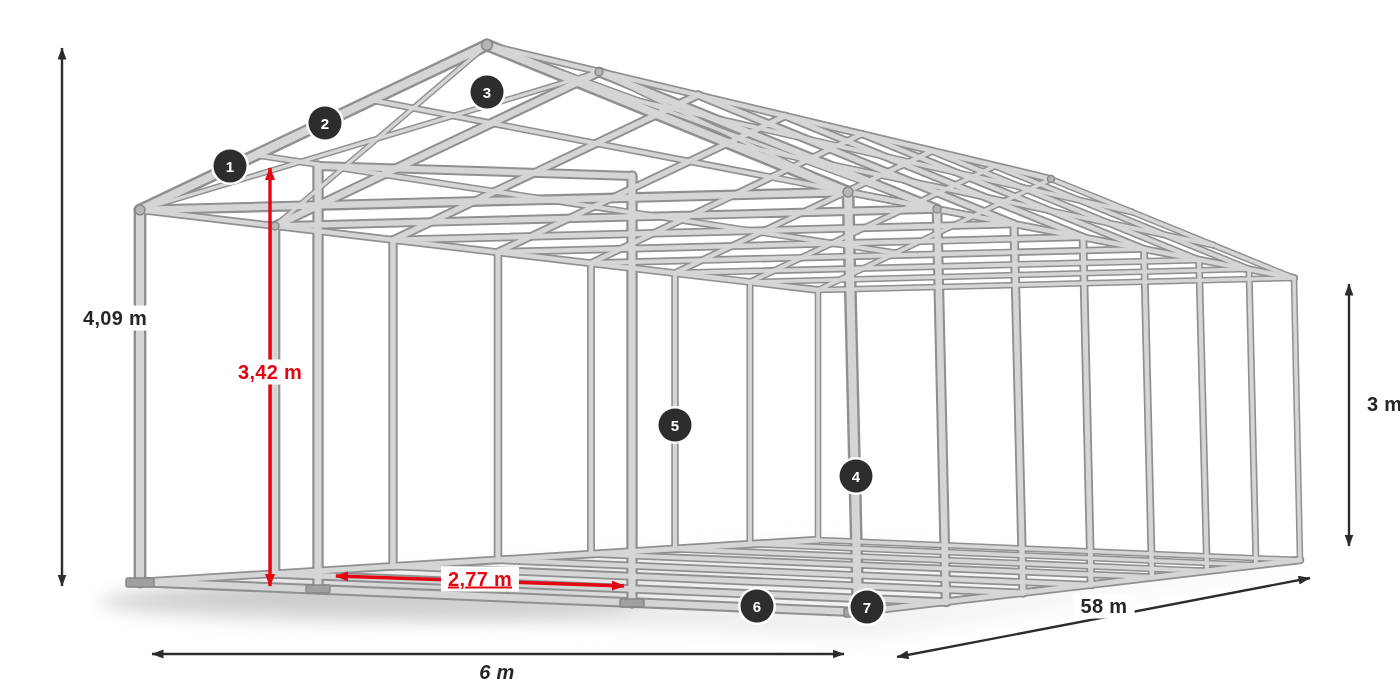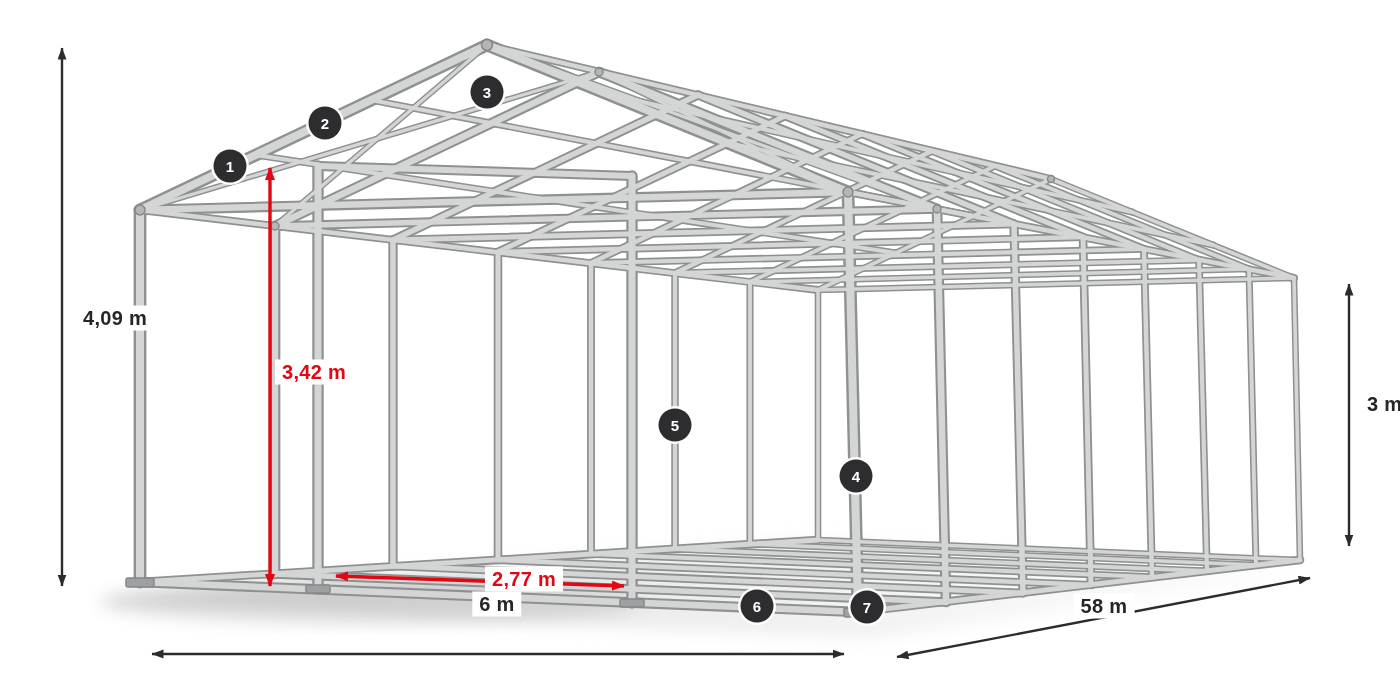--- a/index.html
+++ b/index.html
@@ -8,21 +8,21 @@
     background:#ffffff; overflow:hidden;
     font-family:"Liberation Sans", sans-serif;
   }
   svg { position:absolute; left:0; top:0; }
   .dim-label {
     position:absolute; transform:translate(-50%,-50%);
     font-weight:700; font-size:20px; color:#262626;
     background:#ffffff; padding:1px 7px; white-space:nowrap;
     letter-spacing:.3px;
   }
-  .dim-label.red { color:#e30613;margin-left:44px; }
+  .dim-label.red { color:#e30613; }
   .dim-label.anchor-left { transform:translate(0,-50%); }
   .badge {
     position:absolute; transform:translate(-50%,-50%);
     width:33px; height:33px; border-radius:50%;
     background:#2d2d2f; color:#ffffff;
     display:flex; align-items:center; justify-content:center;
     font-weight:700; font-size:15px;
     box-shadow:0 0 0 2.5px rgba(255,255,255,.95);
   }
 </style>
@@ -257,17 +257,17 @@
   <div class="badge" style="left:757px; top:606px;">
       <span>6</span>
     </div>
   <div class="badge" style="left:867px; top:607px;">
       <span>7</span>
     </div>
 
   <div class="dim-label" style="left:76px;  top:318px;margin-left:39px;">4,09 m</div>
   <div class="dim-label red" style="left:270px; top:372px;">3,42 m</div>
   <div class="dim-label anchor-left" style="left:1360px; top:404px;">3 m</div>
-  <div class="dim-label" style="left:497px; top:604px;">6 m</div>
+  <div class="dim-label" style="left:497px; top:672px;font-style:italic;">6 m</div>
   <div class="dim-label" style="left:1104px;top:606px;">58 m</div>
-  <div class="dim-label red" style="left:480px; top:579px;">2,77 m</div>
+  <div class="dim-label red" style="left:480px; top:579px;text-decoration:underline;">2,77 m</div>
 
 </div>
 
 </body></html>

